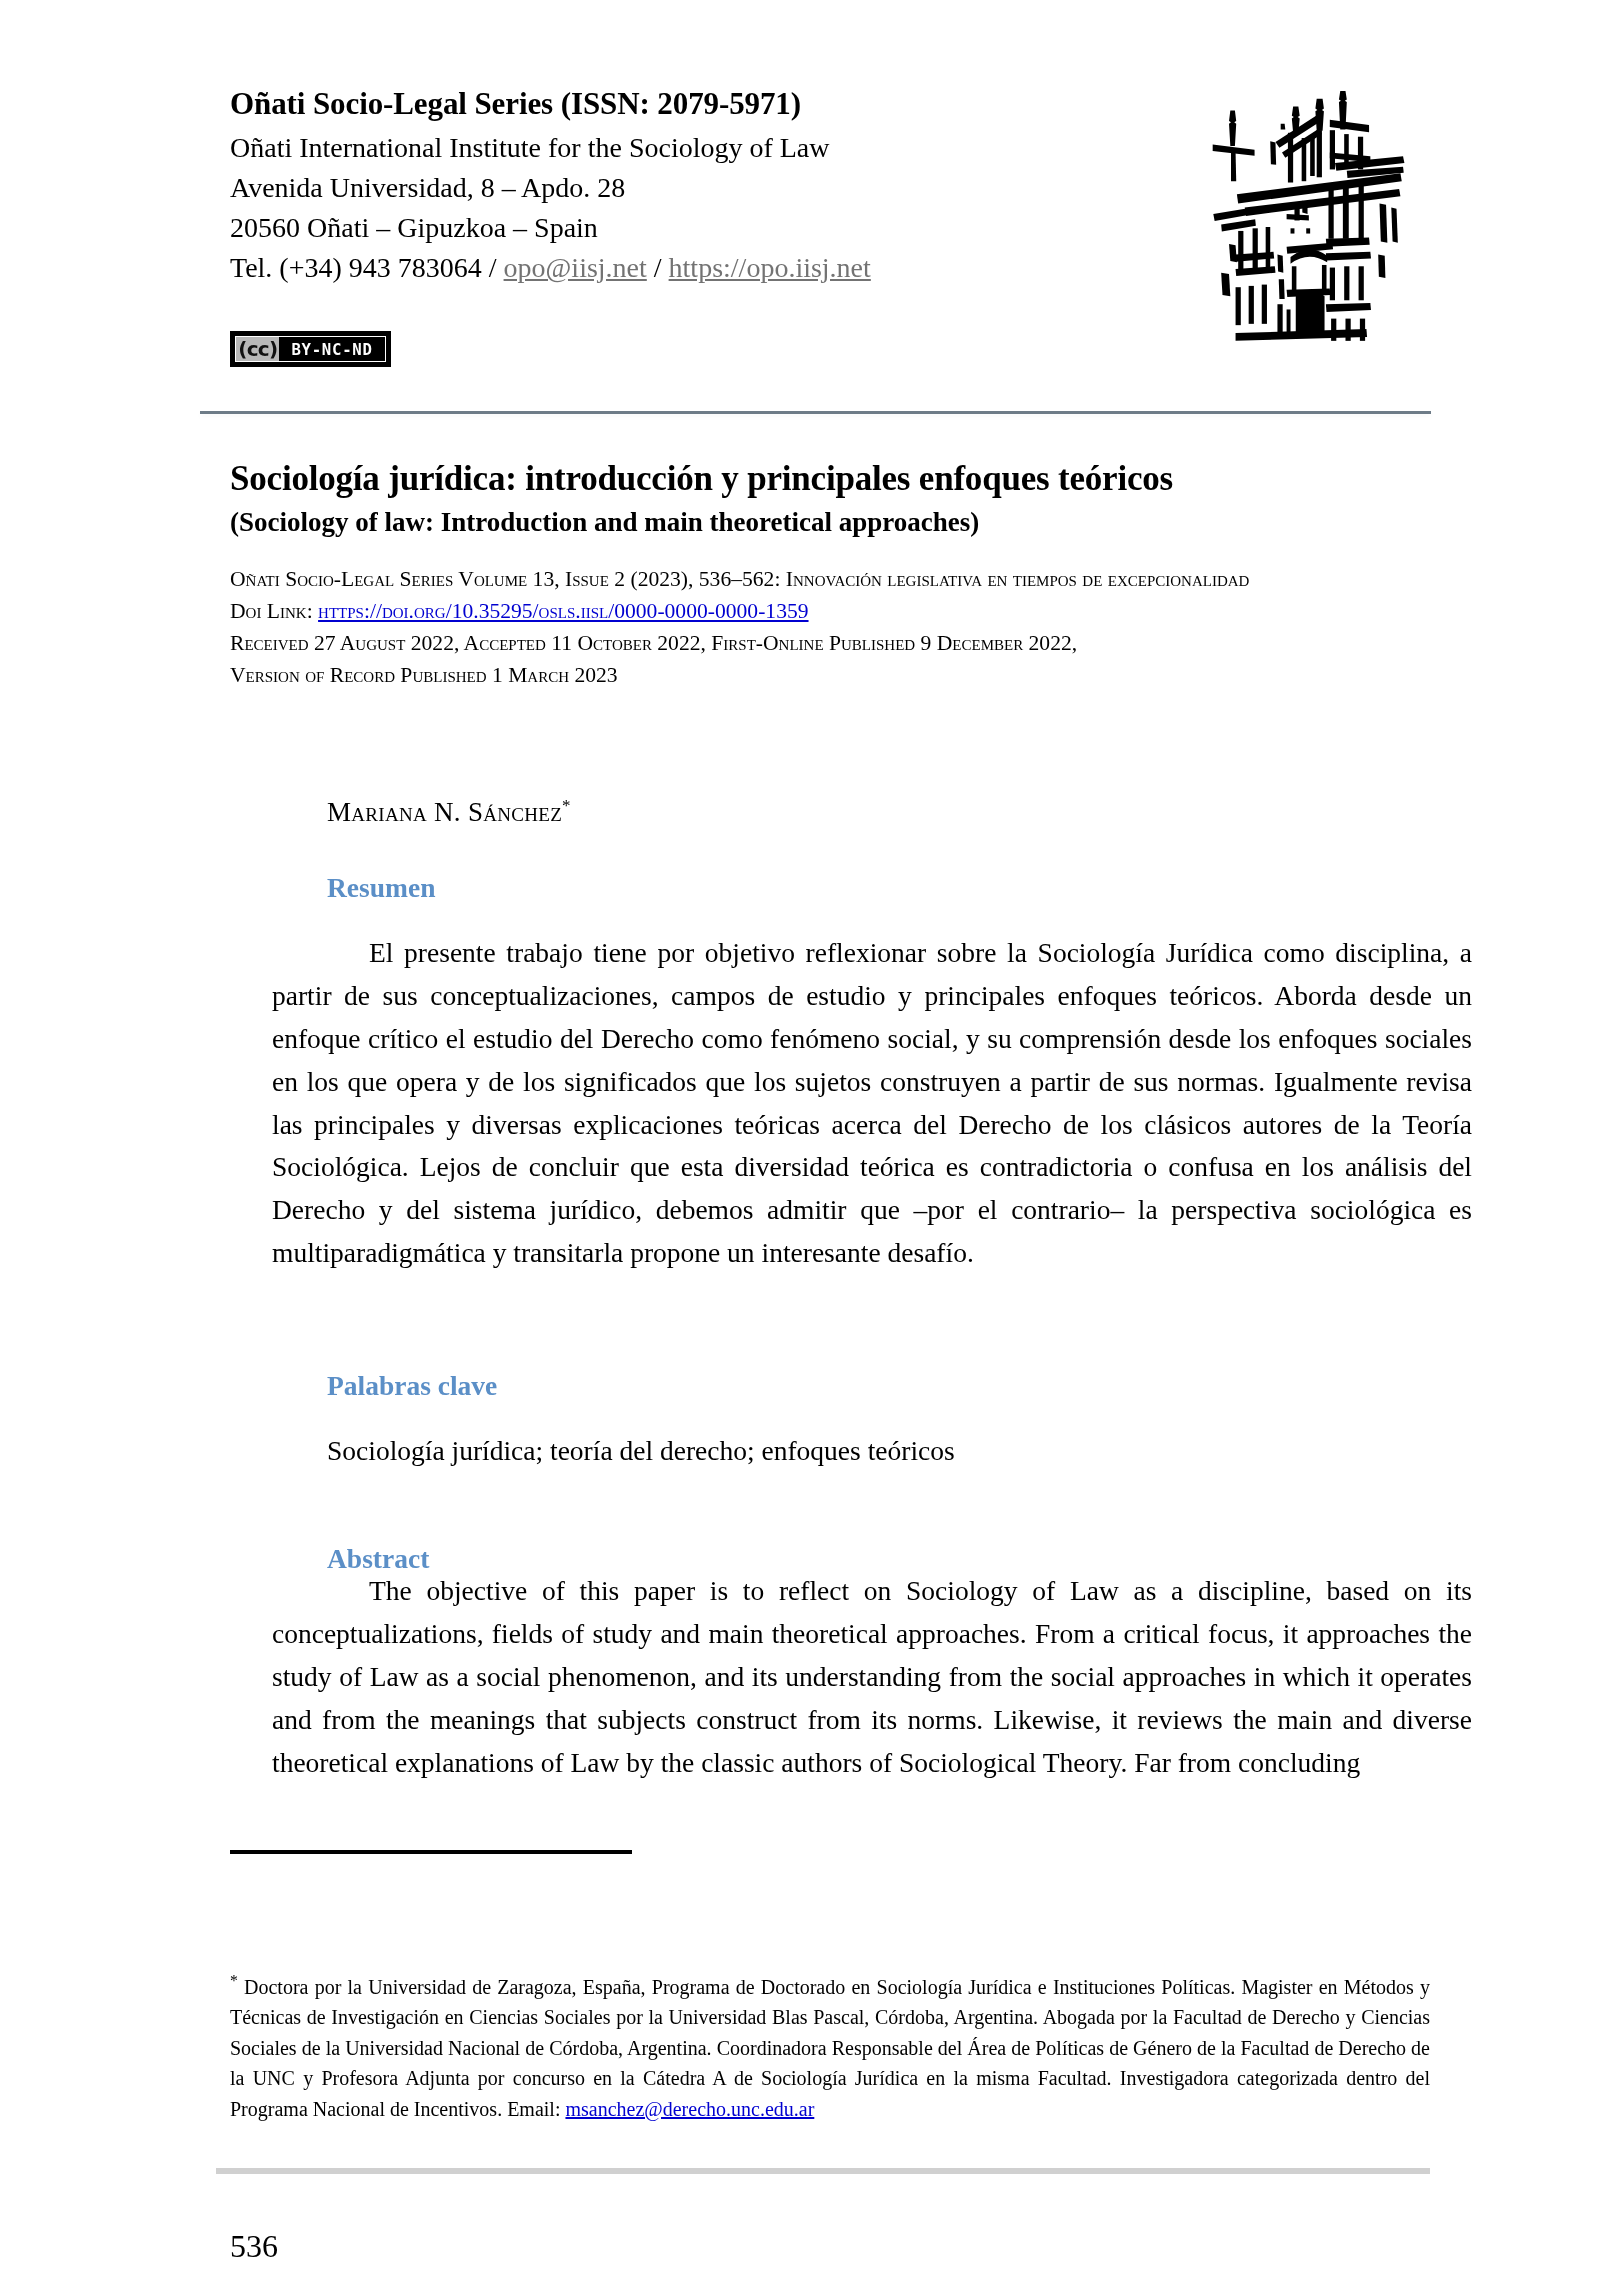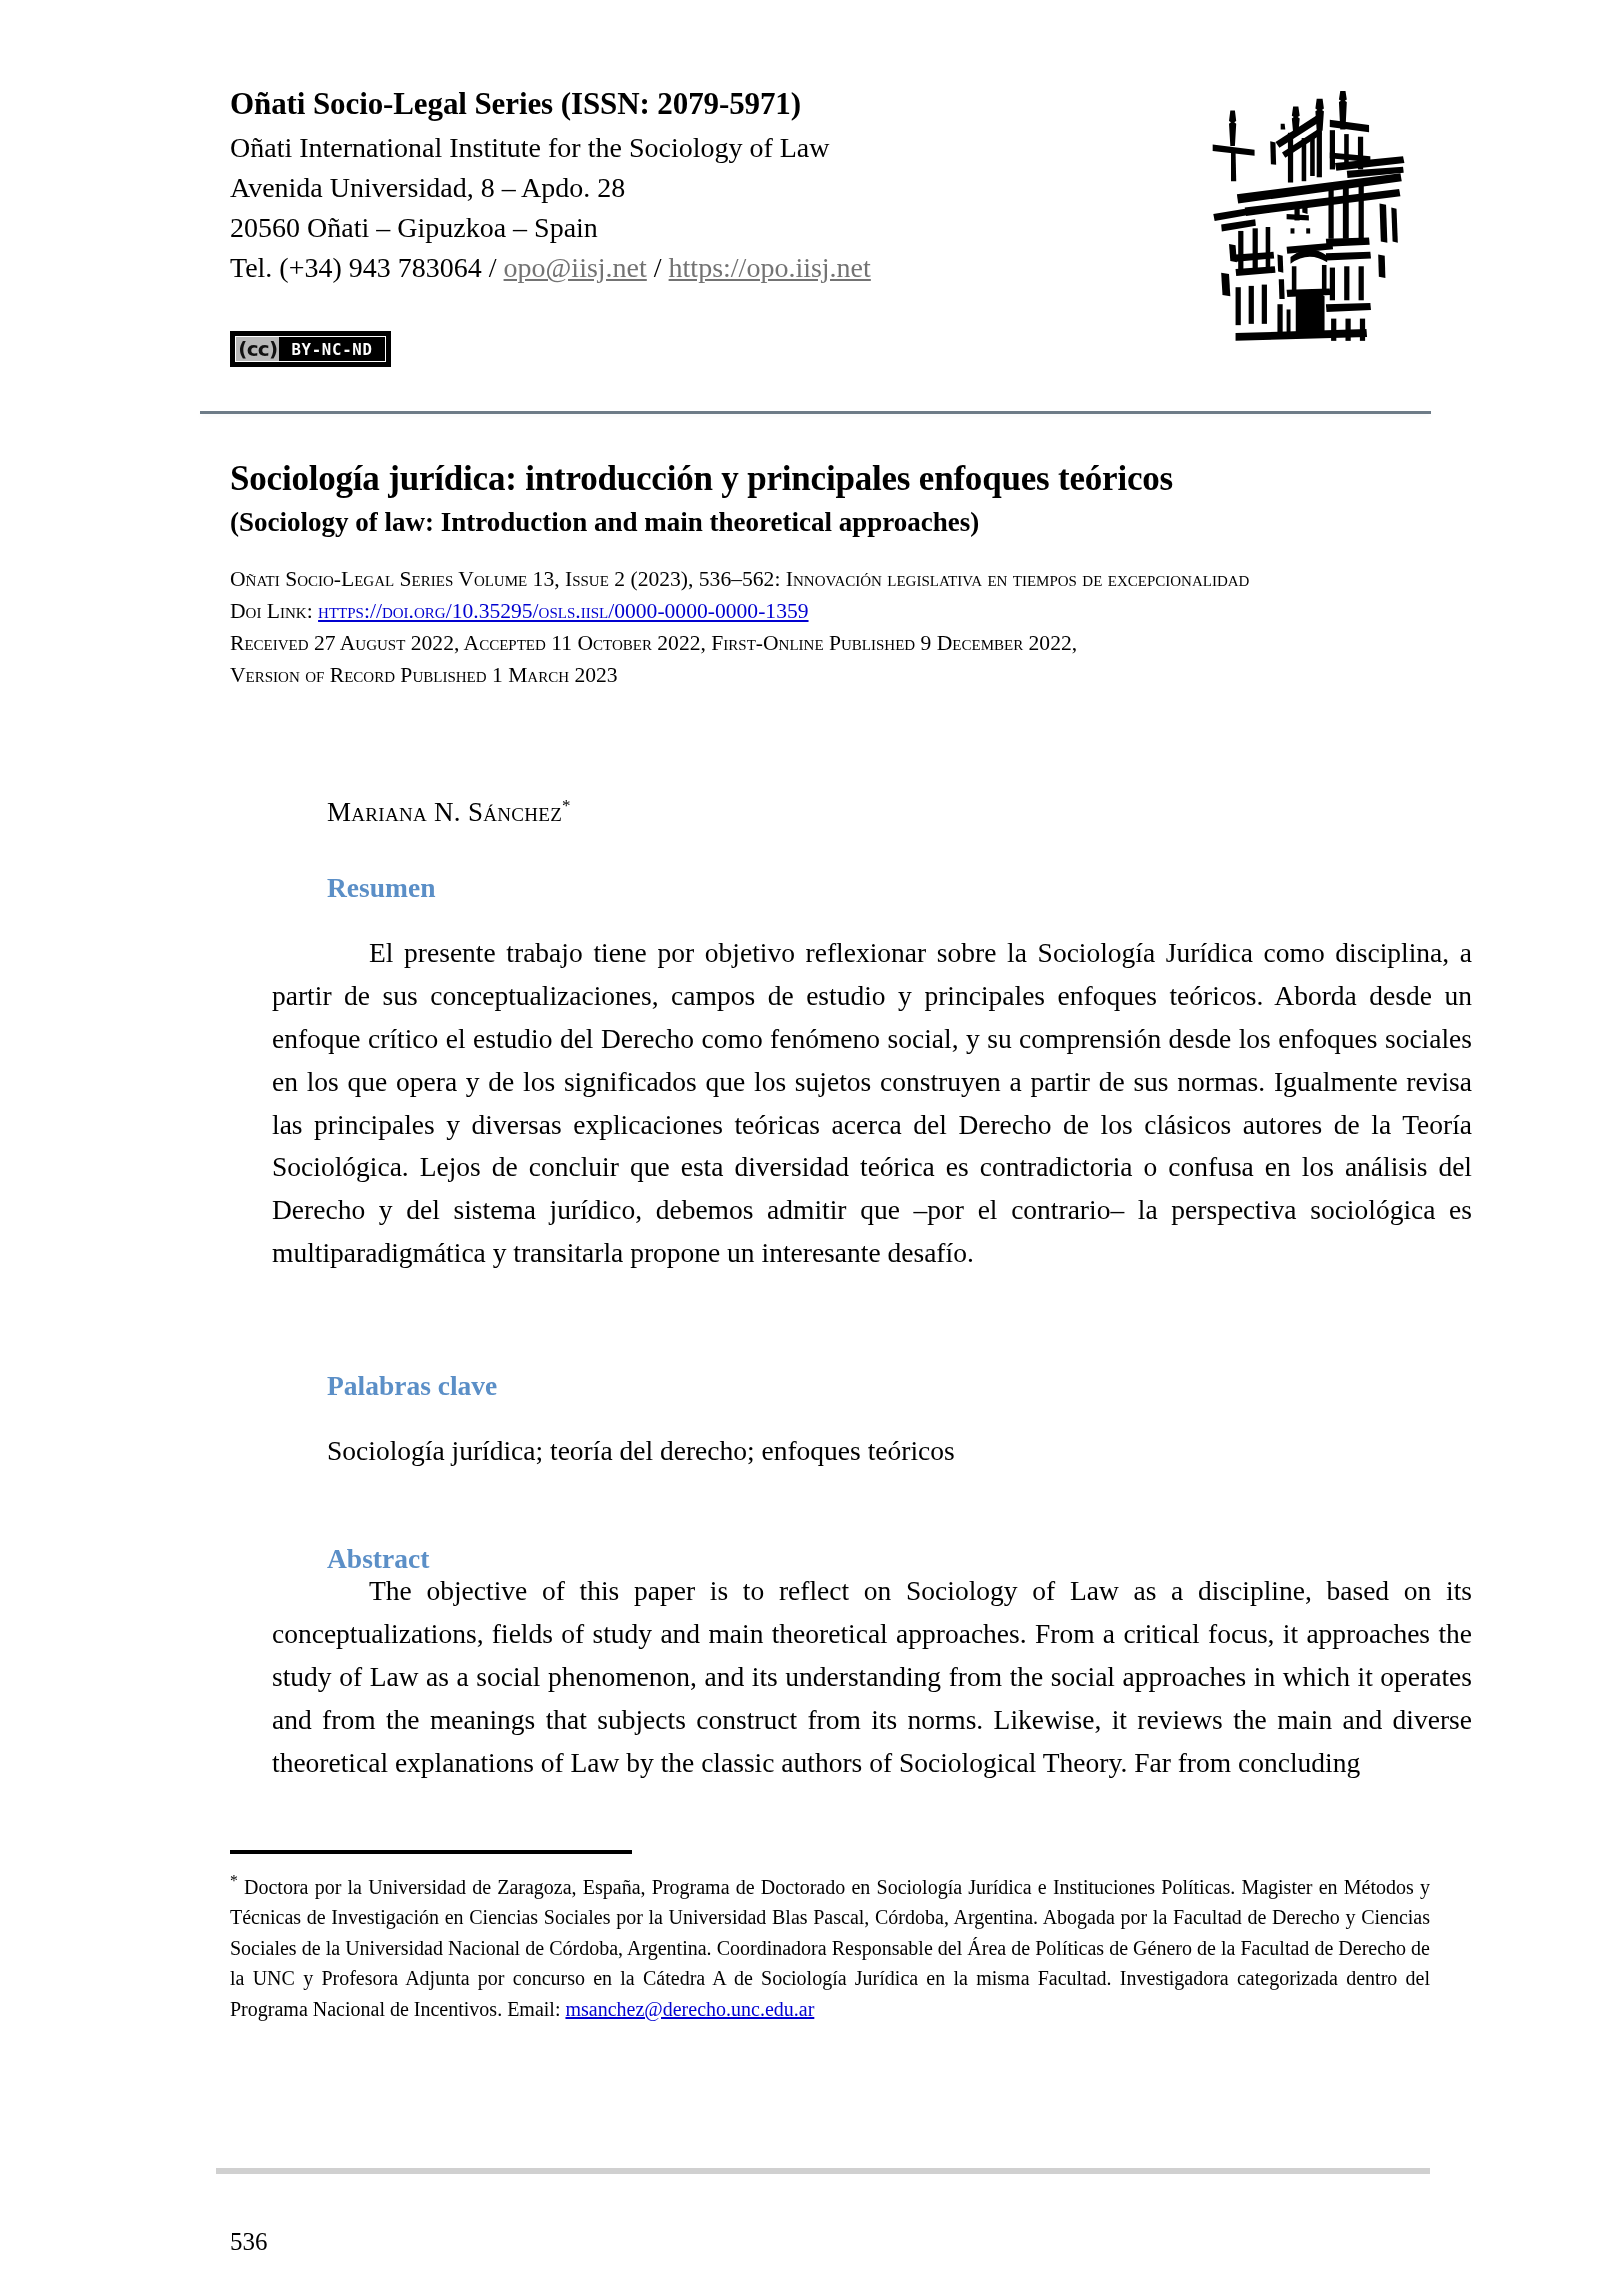--- a/index.html
+++ b/index.html
@@ -209,39 +209,39 @@
   #para-resumen    { top: 932px; }
   #heading-palabras{ top: 1370px; }
   #para-keywords   { top: 1430px; }
   #heading-abstract{ top: 1509px; margin-top: 34px; }
   #para-abstract   { top: 1570px; }
 
   
   .footnote {
     position: absolute;
     left: 230px;
-    top: 1869px;
+    top: 1969px;
     width: 1200px;
     font-size: 20px;
     line-height: 1.53;
     text-align: justify;
     margin: 0;
   }
   .footnote sup { font-size: 15.7px; vertical-align: super; }
   .footnote a {
     color: #0000d0;
     text-decoration: underline;
   }
 
   
   .page-number {
     position: absolute;
     left: 230px;
     top: 2228px;
-    font-size: 25px;
+    font-size: 32px;
   }
 </style>
 </head>
 <body>
 
 <div class="page">
 
   <div class="masthead">
     <p class="journal-title">Oñati Socio-Legal Series (ISSN: 2079-5971)</p>
     <p class="addr-line">Oñati International Institute for the Sociology of Law</p>

